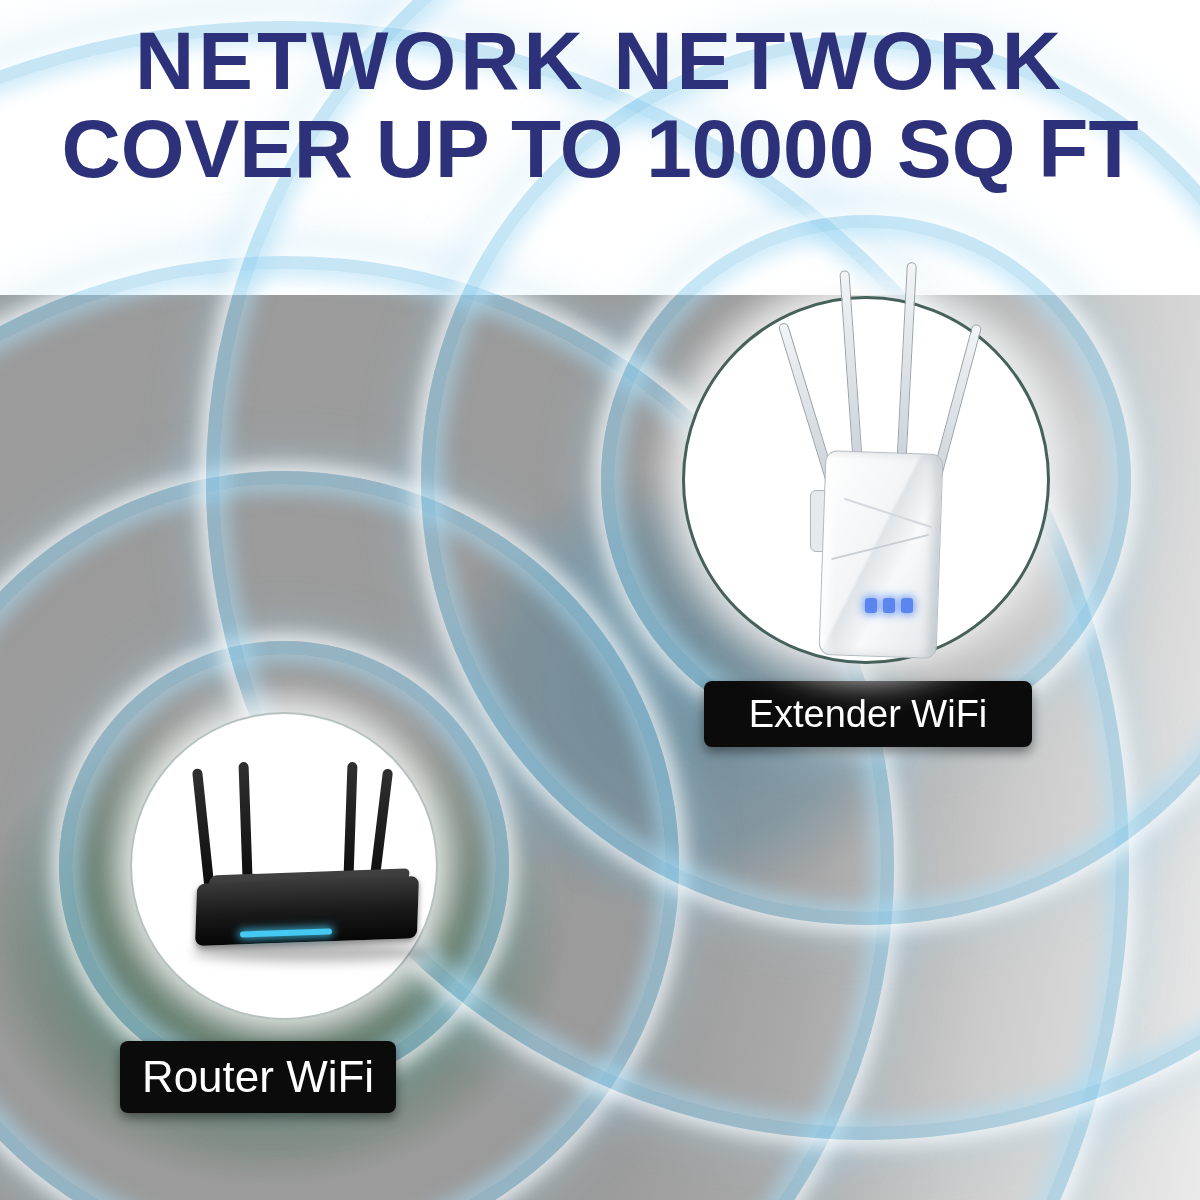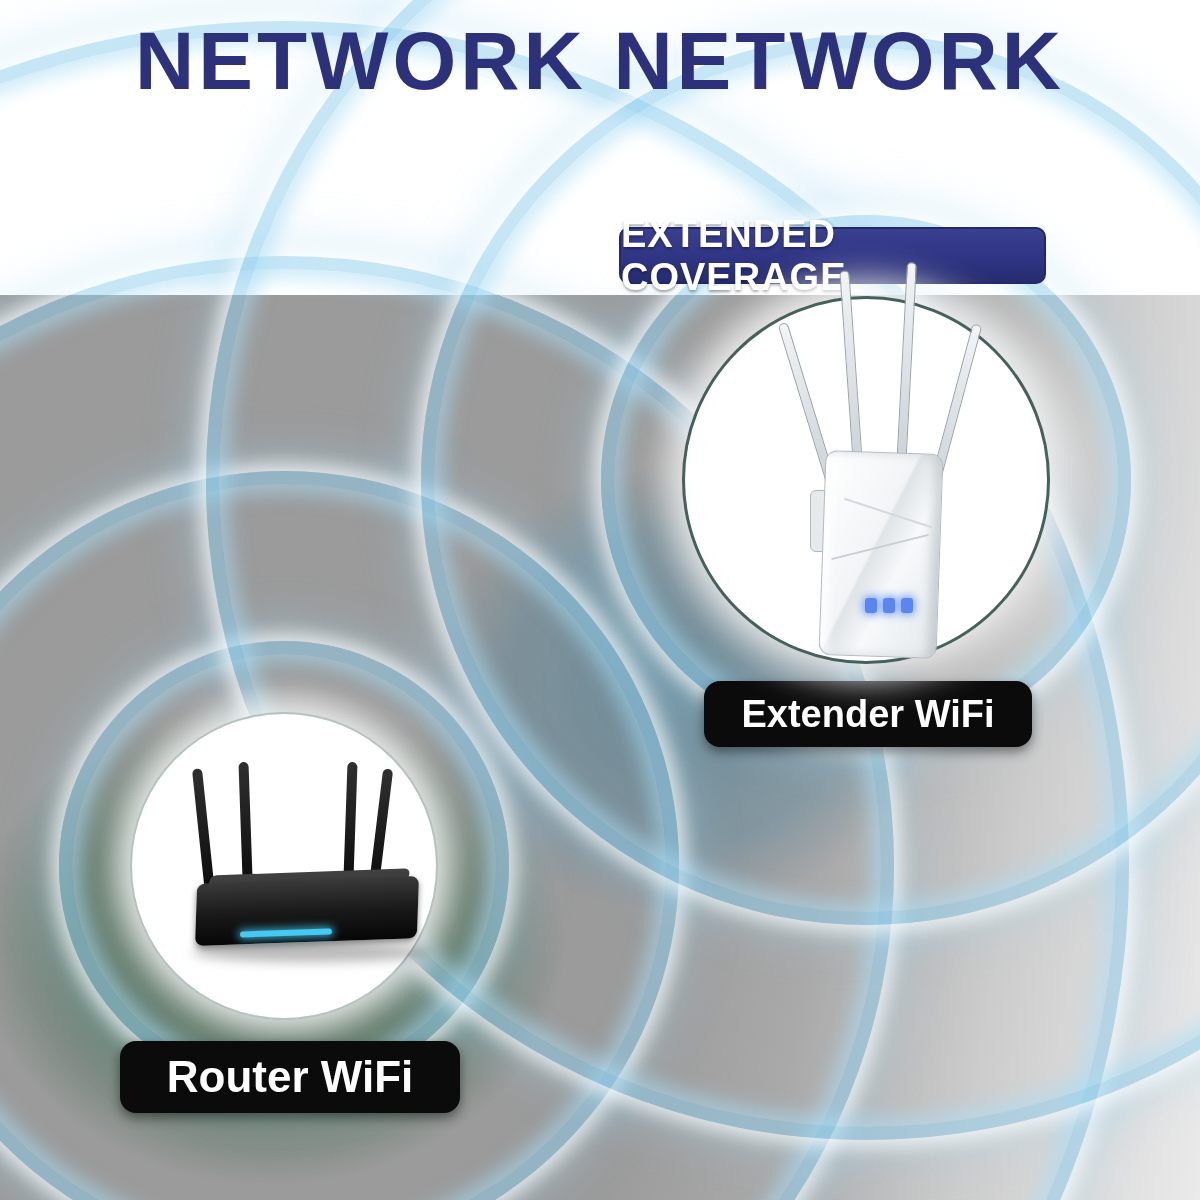--- a/index.html
+++ b/index.html
@@ -89,25 +89,25 @@
     background:rgba(0,0,0,0.28);filter:blur(6px);}
   .rtr-body{left:66px;top:168px;width:222px;height:62px;border-radius:8px;
     background:linear-gradient(180deg,#3a3a3a 0%,#1a1a1a 50%,#060606 100%);
     transform:rotate(-2deg) skewX(-4deg);
     box-shadow:0 3px 6px rgba(0,0,0,0.45);}
   .rtr-top{left:78px;top:160px;width:200px;height:22px;border-radius:6px;background:#404040;
     transform:rotate(-2deg) skewX(-16deg);}
   .rtr-led{left:110px;top:218px;width:92px;height:6px;background:#45c8f2;border-radius:3px;
     box-shadow:0 0 8px 2px rgba(70,200,240,0.8);transform:rotate(-2deg);}
 
-  .callout-label{background:#0b0b0b;color:#ffffff;font-weight:bold;z-index:8;
-    display:flex;align-items:center;justify-content:center;border-radius:16px;
+  .callout-label{background:#0b0b0b;color:#ffffff;font-weight:normal;z-index:8;
+    display:flex;align-items:center;justify-content:center;border-radius:8px;
     box-shadow:0 5px 12px rgba(0,0,0,0.45);}
   .label-extender{left:704px;top:681px;width:328px;height:66px;font-size:38px;}
-  .label-router{left:120px;top:1041px;width:340px;height:72px;font-size:44px;}
+  .label-router{left:120px;top:1041px;width:276px;height:72px;font-size:44px;}
 </style>
 </head>
 <body>
 
 <div id="app">
 
   <div class="banner-bg"></div>
 
   <div class="floorplan">
     <div class="scene-bg" style="position:absolute;"></div>
@@ -243,23 +243,21 @@
 
   <div class="callout-label label-extender">
     <span>Extender WiFi</span>
   </div>
   <div class="callout-label label-router">
     <span>Router WiFi</span>
   </div>
 
   <div class="banner-content">
     <div class="title title-1">NETWORK NETWORK</div>
-    <div class="badge badge-extended">
-      <span>EXTENDED COVERAGE</span>
-    </div>
+    <div class="title title-2">COVER UP TO 10000 SQ FT</div>
   </div>
 
   <div class="callout wrap-extender">
     <div class="callout-circle circle-extender"></div>
     <div class="ant ant-ext" style="left:151px;top:19px;height:190px;transform:rotate(-17deg);"></div>
     <div class="ant ant-ext" style="left:173px;top:-26px;height:225px;transform:rotate(-4deg);"></div>
     <div class="ant ant-ext" style="left:213px;top:-34px;height:228px;transform:rotate(3deg);"></div>
     <div class="ant ant-ext" style="left:240px;top:22px;height:195px;transform:rotate(15deg);"></div>
     <div class="ext-tab"></div>
     <div class="ext-body"></div>

